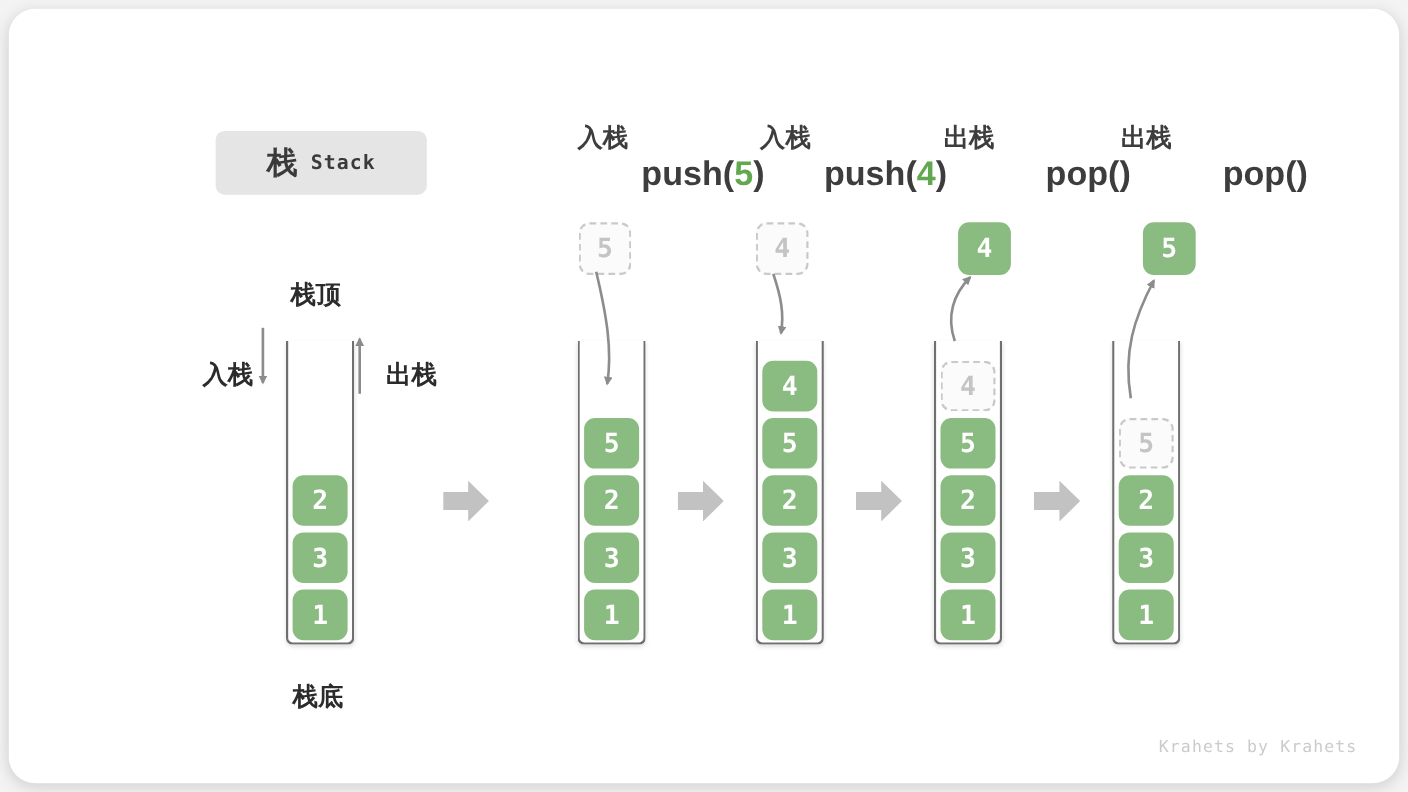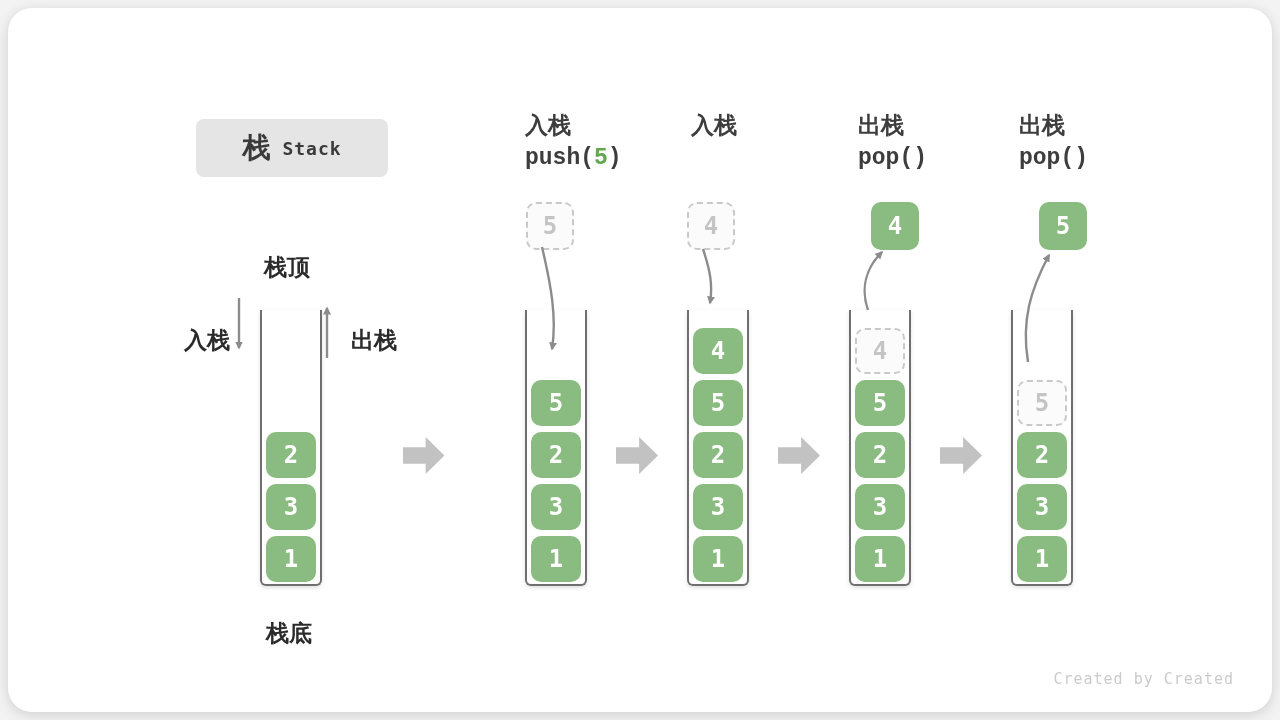--- a/index.html
+++ b/index.html
@@ -26,21 +26,21 @@
   }
   .title-zh{font-size:28px;font-weight:700;}
   .title-en{font-family:"DejaVu Sans Mono",monospace;font-size:18px;font-weight:600;margin-left:12px;letter-spacing:1px;}
 
   
   .zh-bold{font-size:23px;font-weight:700;color:#2b2b2b;white-space:nowrap;}
 
   
   .op-header{top:102px;width:170px;color:#3d3d3d;}
   .op-line1{font-size:23px;font-weight:600;line-height:30px;}
-  .op-code{font-family:Liberation Mono, monospace;font-size:23px;font-weight:600;line-height:36px;white-space:nowrap;}
+  .op-code{font-family:Liberation Sans, sans-serif;font-size:31px;font-weight:600;line-height:36px;white-space:nowrap;text-align:right;}
   .op-arg{color:var(--code-green);font-weight:700;}
 
   
   .stack-box{
     width:62px;height:276px;top:302px;
     border-left:2px solid #6f6f6f;
     border-right:2px solid #6f6f6f;
     border-bottom:2px solid #6f6f6f;
     border-radius:0 0 6px 6px;
     box-sizing:border-box;
@@ -113,20 +113,21 @@
       </div>
       <div class="abs float-box dashed" style="left: 518px;">5</div>
       <div class="abs stack-box" style="left: 517px;"></div>
       <div class="abs cell" style="left: 523px; top: 372px;">5</div>
       <div class="abs cell" style="left: 523px; top: 424px;">2</div>
       <div class="abs cell" style="left: 523px; top: 476px;">3</div>
       <div class="abs cell" style="left: 523px; top: 528px;">1</div>
       <div class="abs flow-arrow" style="left: 394.5px;"></div>
       <div class="abs op-header" style="left: 683px;">
         <div class="op-line1">入栈</div>
+        <div class="op-code"><span>push(</span><span class="op-arg">4</span><span>)</span></div>
       </div>
       <div class="abs float-box dashed" style="left: 679px;">4</div>
       <div class="abs stack-box" style="left: 679px;"></div>
       <div class="abs cell" style="left: 685px; top: 320px;">4</div>
       <div class="abs cell" style="left: 685px; top: 372px;">5</div>
       <div class="abs cell" style="left: 685px; top: 424px;">2</div>
       <div class="abs cell" style="left: 685px; top: 476px;">3</div>
       <div class="abs cell" style="left: 685px; top: 528px;">1</div>
       <div class="abs flow-arrow" style="left: 608px;"></div>
       <div class="abs op-header" style="left: 850px;">
@@ -163,14 +164,14 @@
     <g stroke="#8c8c8c" stroke-width="2.4" fill="none">
       <path d="M239,298 L239,348" marker-end="url(#ah)"></path>
       <path d="M327,358 L327,308" marker-end="url(#ah)"></path>
       <path d="M542,247 C551,285 557,318 552,349" marker-end="url(#ah)"></path>
       <path d="M703,249 C710,270 713,285 710,303" marker-end="url(#ah)"></path>
       <path d="M868,310 C860,287 867,267 882,252" marker-end="url(#ah)"></path>
       <path d="M1028,362 C1021,320 1031,289 1049,255" marker-end="url(#ah)"></path>
     </g>
   </svg>
 
-  <div class="abs watermark">Created by Created</div>
+  <div class="abs watermark">Krahets by Krahets</div>
 </div>
 
 </body></html>

